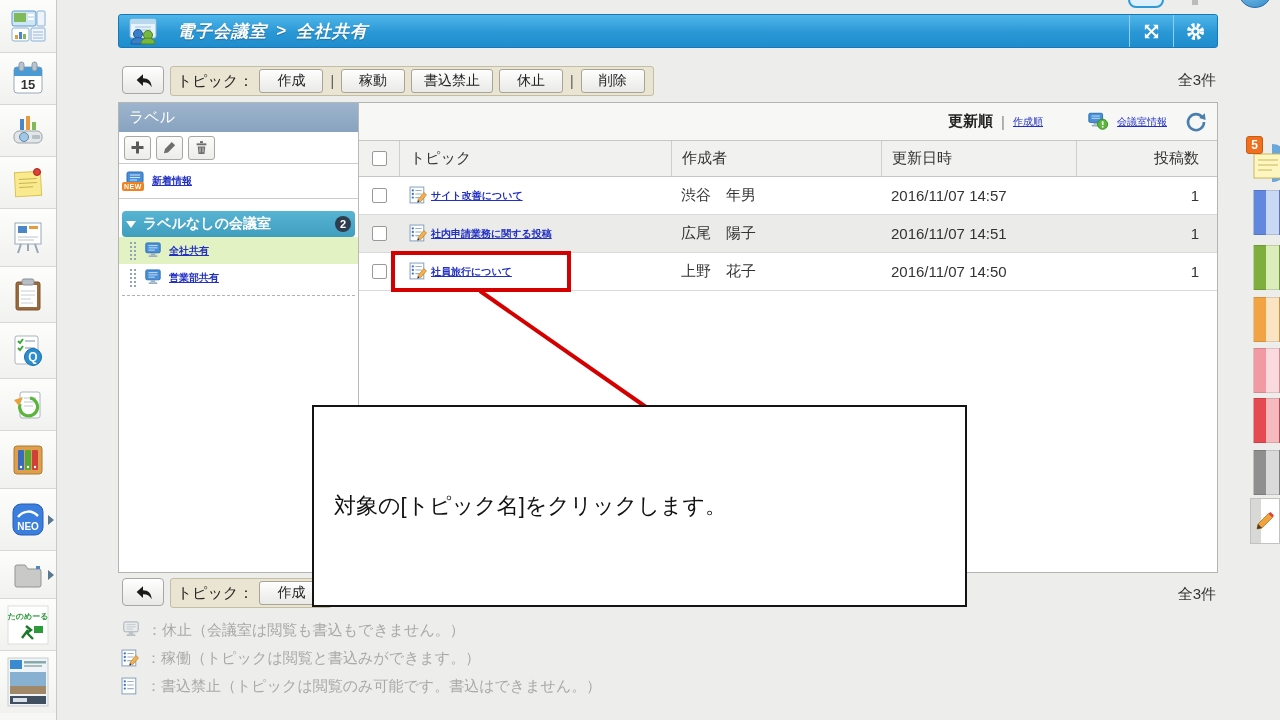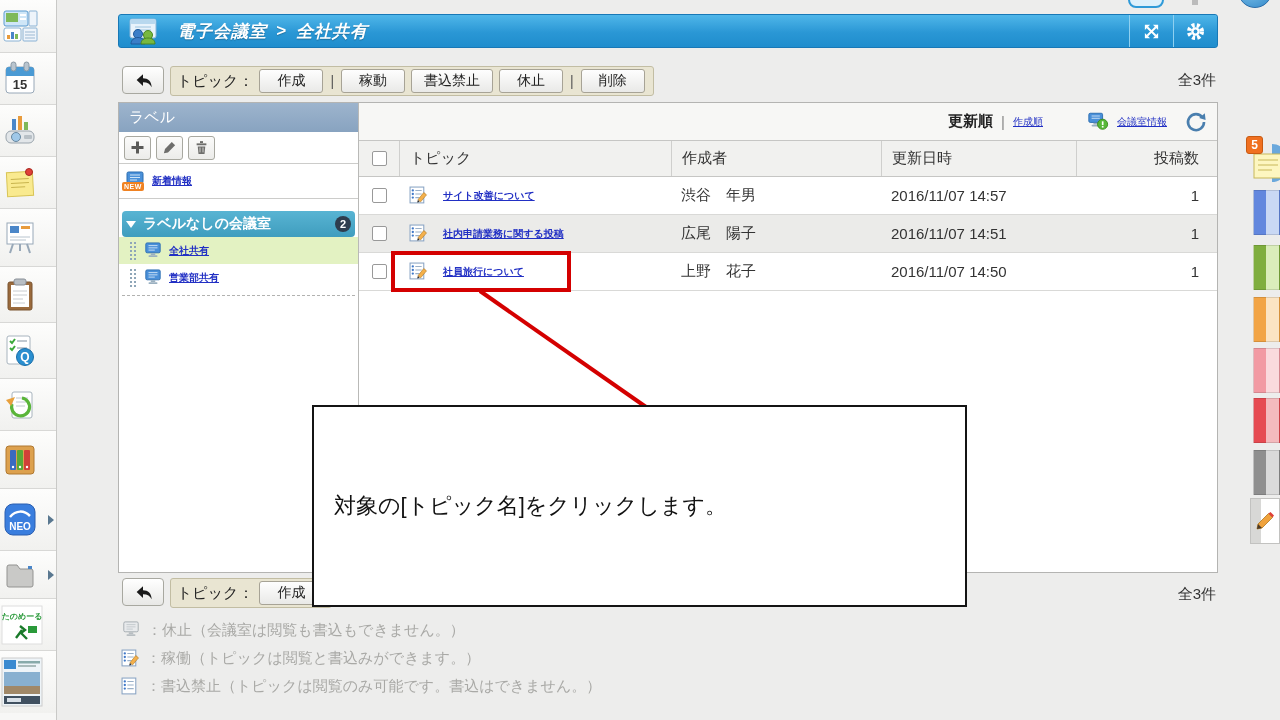--- a/index.html
+++ b/index.html
@@ -3,21 +3,21 @@
 <meta charset="utf-8">
 <style>
   * { margin:0; padding:0; box-sizing:border-box; }
   html,body { width:1280px; height:720px; overflow:hidden; }
   body { font-family:"Liberation Sans","DejaVu Sans",sans-serif; background:#ededec; position:relative; }
   .abs { position:absolute; }
 
   
   .app-sidebar { position:absolute; left:0; top:0; width:57px; height:720px;
     background:#f7f7f6; border-right:1px solid #c9c9c7; z-index:6; }
-  .app-cell { width:100%; display:flex; align-items:center; justify-content:flex-start;
+  .app-cell { width:100%; display:flex; align-items:center; justify-content:center;
     border-bottom:1px solid #d8d8d6; background:linear-gradient(#fdfdfc,#f1f1ef); position:relative; cursor:pointer; }
   .app-cell svg { display:block; }
   .flyout { position:absolute; right:2px; top:50%; transform:translateY(-50%);
     width:0; height:0; border-left:6px solid #5a7890; border-top:5px solid transparent; border-bottom:5px solid transparent; }
 
   
   .hdr { position:absolute; left:118px; top:14px; width:1100px; height:34px;
     background:linear-gradient(#4fb6e9,#2a97d5 55%,#1f8dcd); border:1px solid #1878b6; border-radius:3px;
     display:flex; align-items:center; z-index:5;gap:8px; }
   .hdr-ic { margin-left:8px; display:flex; }
@@ -79,21 +79,21 @@
   .tc { display:flex; align-items:center; height:100%; padding-left:10px; }
   .thead .tc + .tc { border-left:1px solid #cfcfcd; }
   .col-cb { width:40px; justify-content:center; padding-left:0; }
   .col-topic { width:272px; }
   .col-author { width:210px; }
   .col-updated { width:195px; }
   .col-posts { flex:1; justify-content:flex-end; padding-right:18px; }
   .trow { height:38px; display:flex; align-items:center; border-bottom:1px solid #d9d9d7; font-size:15px; color:#333; }
   .trow.alt { background:#ebebe9; }
   .cb { width:15px; height:15px; background:#fff; border:1px solid #999; border-radius:2px; cursor:pointer; }
-  .topic-cell { gap:15px;font-family:Liberation Serif, serif; }
+  .topic-cell { gap:3px;font-family:Liberation Serif, serif; }
 
   
   .red-rect { position:absolute; left:391px; top:251px; width:180px; height:41px;
     border:4px solid #d40000; z-index:42; pointer-events:none; }
   .red-line { position:absolute; left:0; top:0; width:1280px; height:720px; z-index:41; pointer-events:none; }
   .callout { position:absolute; left:312px; top:405px; width:655px; height:202px; background:#fff;
     border:2px solid #141414; z-index:45; display:flex; align-items:center; padding-left:20px; }
   .callout-text { font-size:22px; color:#111; }
 
   

